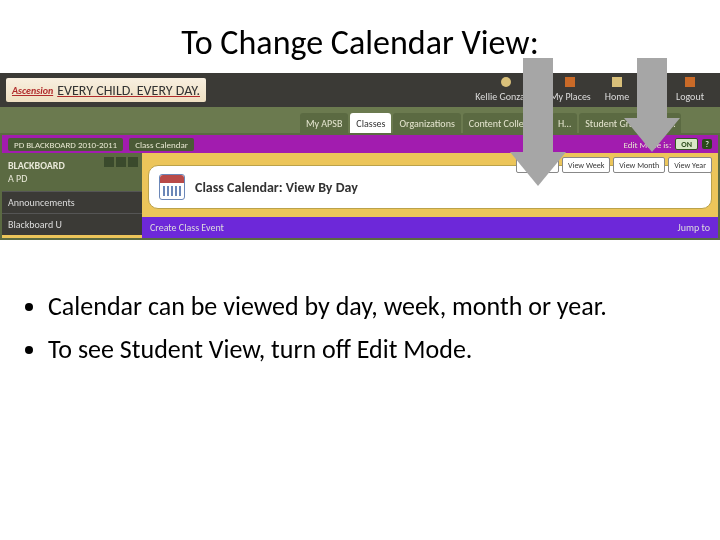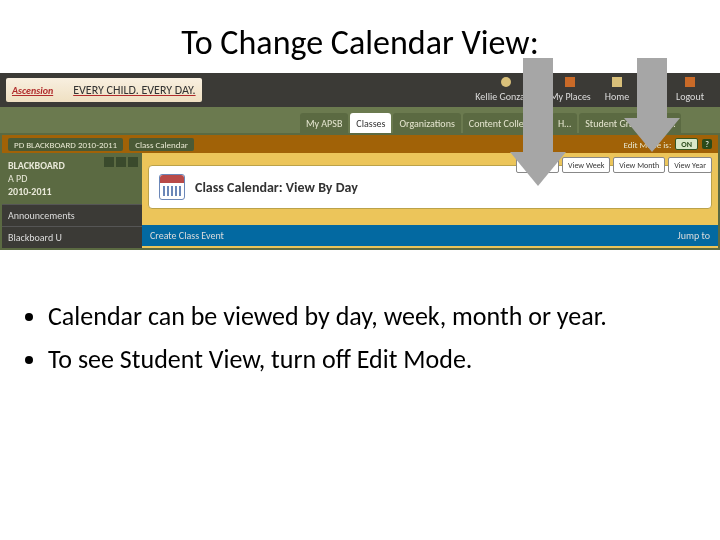--- a/index.html
+++ b/index.html
@@ -41,21 +41,21 @@
     color: #b02b2b;
     font-weight: bold;
     font-size: 10px;
     display: flex;
     align-items: center;
     padding: 0 6px;
     border-radius: 2px;
     text-decoration: underline;
   }
   .logo .red { color:#b02b2b; font-style: italic; }
-  .logo .tag { color:#333; font-size:12px; margin-left:20px; font-weight:normal;}
+  .logo .tag { color:#333; font-size:14px; margin-left:4px; font-weight:normal;}
   .top-links {
     margin-left: auto;
     display: flex;
     gap: 14px;
     padding-right: 16px;
   }
   .top-link { display:flex; align-items:center; gap:3px;flex-direction:column; }
   .ticon { width:10px;height:10px;display:inline-block;}
   .ticon.user{background:#d9c07a;border-radius:50%;}
   .ticon.places{background:#c96a28;}
@@ -86,21 +86,21 @@
     color: #333;
   }
   
   .shell {
     border: 2px solid #5b6a42;
     background: #ecc55a;
     position: relative;
   }
   .crumb {
     height: 18px;
-    background: #a16207;
+    background: #a21caf;
     color: #e6e6d0;
     font-size: 9px;
     display: flex;
     align-items: center;
     padding: 0 6px;
     gap: 6px;
   }
   .crumb .chip {
     background:#4a5a36; padding:1px 6px;border-radius:2px;
   }
@@ -142,36 +142,36 @@
   .viewbtns{
     position:absolute;top:4px;right:6px;
     display:flex;gap:3px;
     font-size:8px;
   }
   .viewbtn{
     background:#fff;border:1px solid #888;border-radius:2px;
     padding:2px 5px;color:#333;
   }
   .titlebox{
-    background:#fff;border:1px solid #bba24a;border-radius:4px;
+    background:#fff;border:1px solid #bba24a;border-radius:10px;
     margin:6px 0;
     display:flex;align-items:center;gap:10px;
     padding:8px 10px;
   }
   .cal-icon{
     width:26px;height:26px;position:relative;
     background:#fff;border:1px solid #6b87b8;border-radius:3px;
   }
   .cal-icon::before{content:"";position:absolute;top:0;left:0;right:0;height:8px;background:#b94a48;border-radius:3px 3px 0 0;}
   .cal-icon::after{content:"";position:absolute;bottom:3px;left:3px;right:3px;height:10px;background:repeating-linear-gradient(90deg,#6b87b8 0 2px,#fff 2px 4px);}
   .titlebox h3{margin:0;font-size:14px;color:#333;font-weight:bold;}
   .createbar{
-    background:#0369a1;color:#ddd;font-size:10px;
+    background:#6d28d9;color:#ddd;font-size:10px;
     padding:4px 8px;display:flex;align-items:center;
-    margin:16px -6px -6px -6px;
+    margin:8px -6px -6px -6px;
   }
   .createbar .jump{margin-left:auto;}
   
   .arrow{
     position:absolute;z-index:50;
   }
   .arrow .shaft{
     width:30px;background:#a6a6a6;margin:0 auto;
   }
   .arrow .head{
@@ -251,21 +251,20 @@
     <div class="content-row">
       <div class="sidebar">
         <div class="sidebar-header">
           <div class="mini">
               <span></span>
               <span></span>
               <span></span>
             </div>
           <div style="font-weight:bold;">BLACKBOARD</div>
           <div>A PD</div>
-          <div style="font-weight:bold;">2010-2011</div>
         </div>
         <div class="sidebar-link">Announcements</div>
         <div class="sidebar-link">Blackboard U</div>
       </div>
 
       <div class="main">
         <div class="viewbtns">
           <span class="viewbtn" style="font-weight:bold;">View Day</span>
           <span class="viewbtn">View Week</span>
           <span class="viewbtn">View Month</span>

